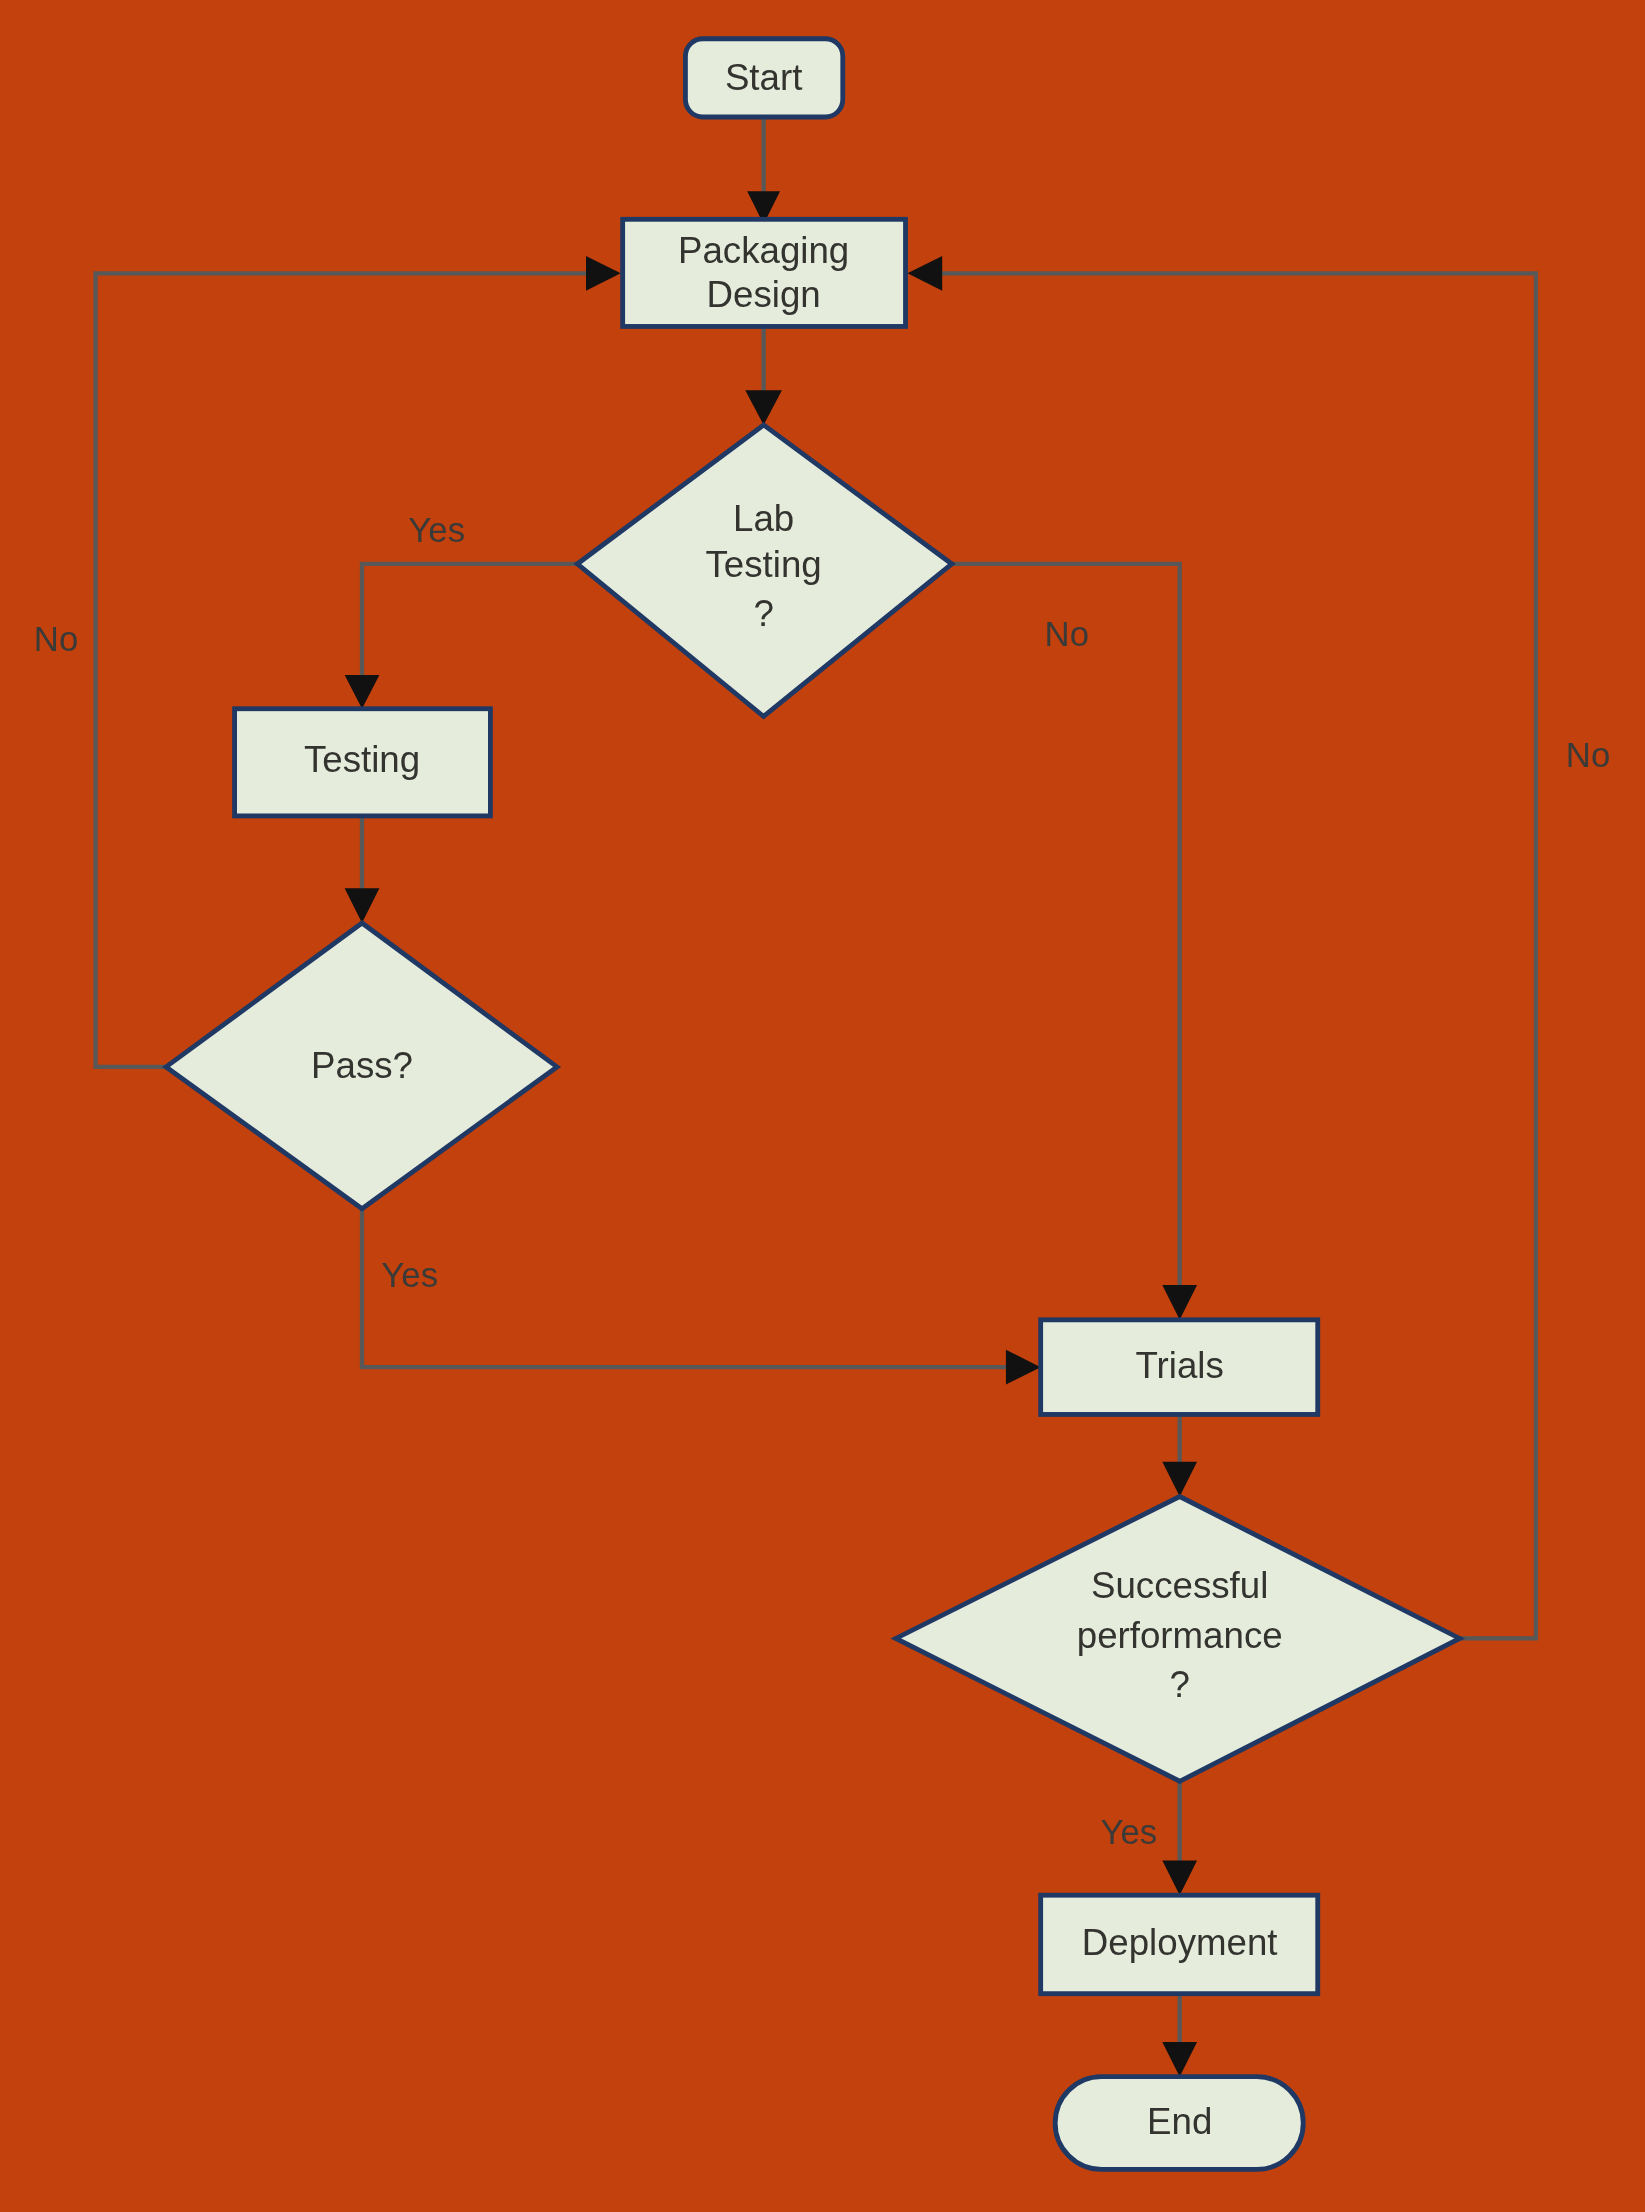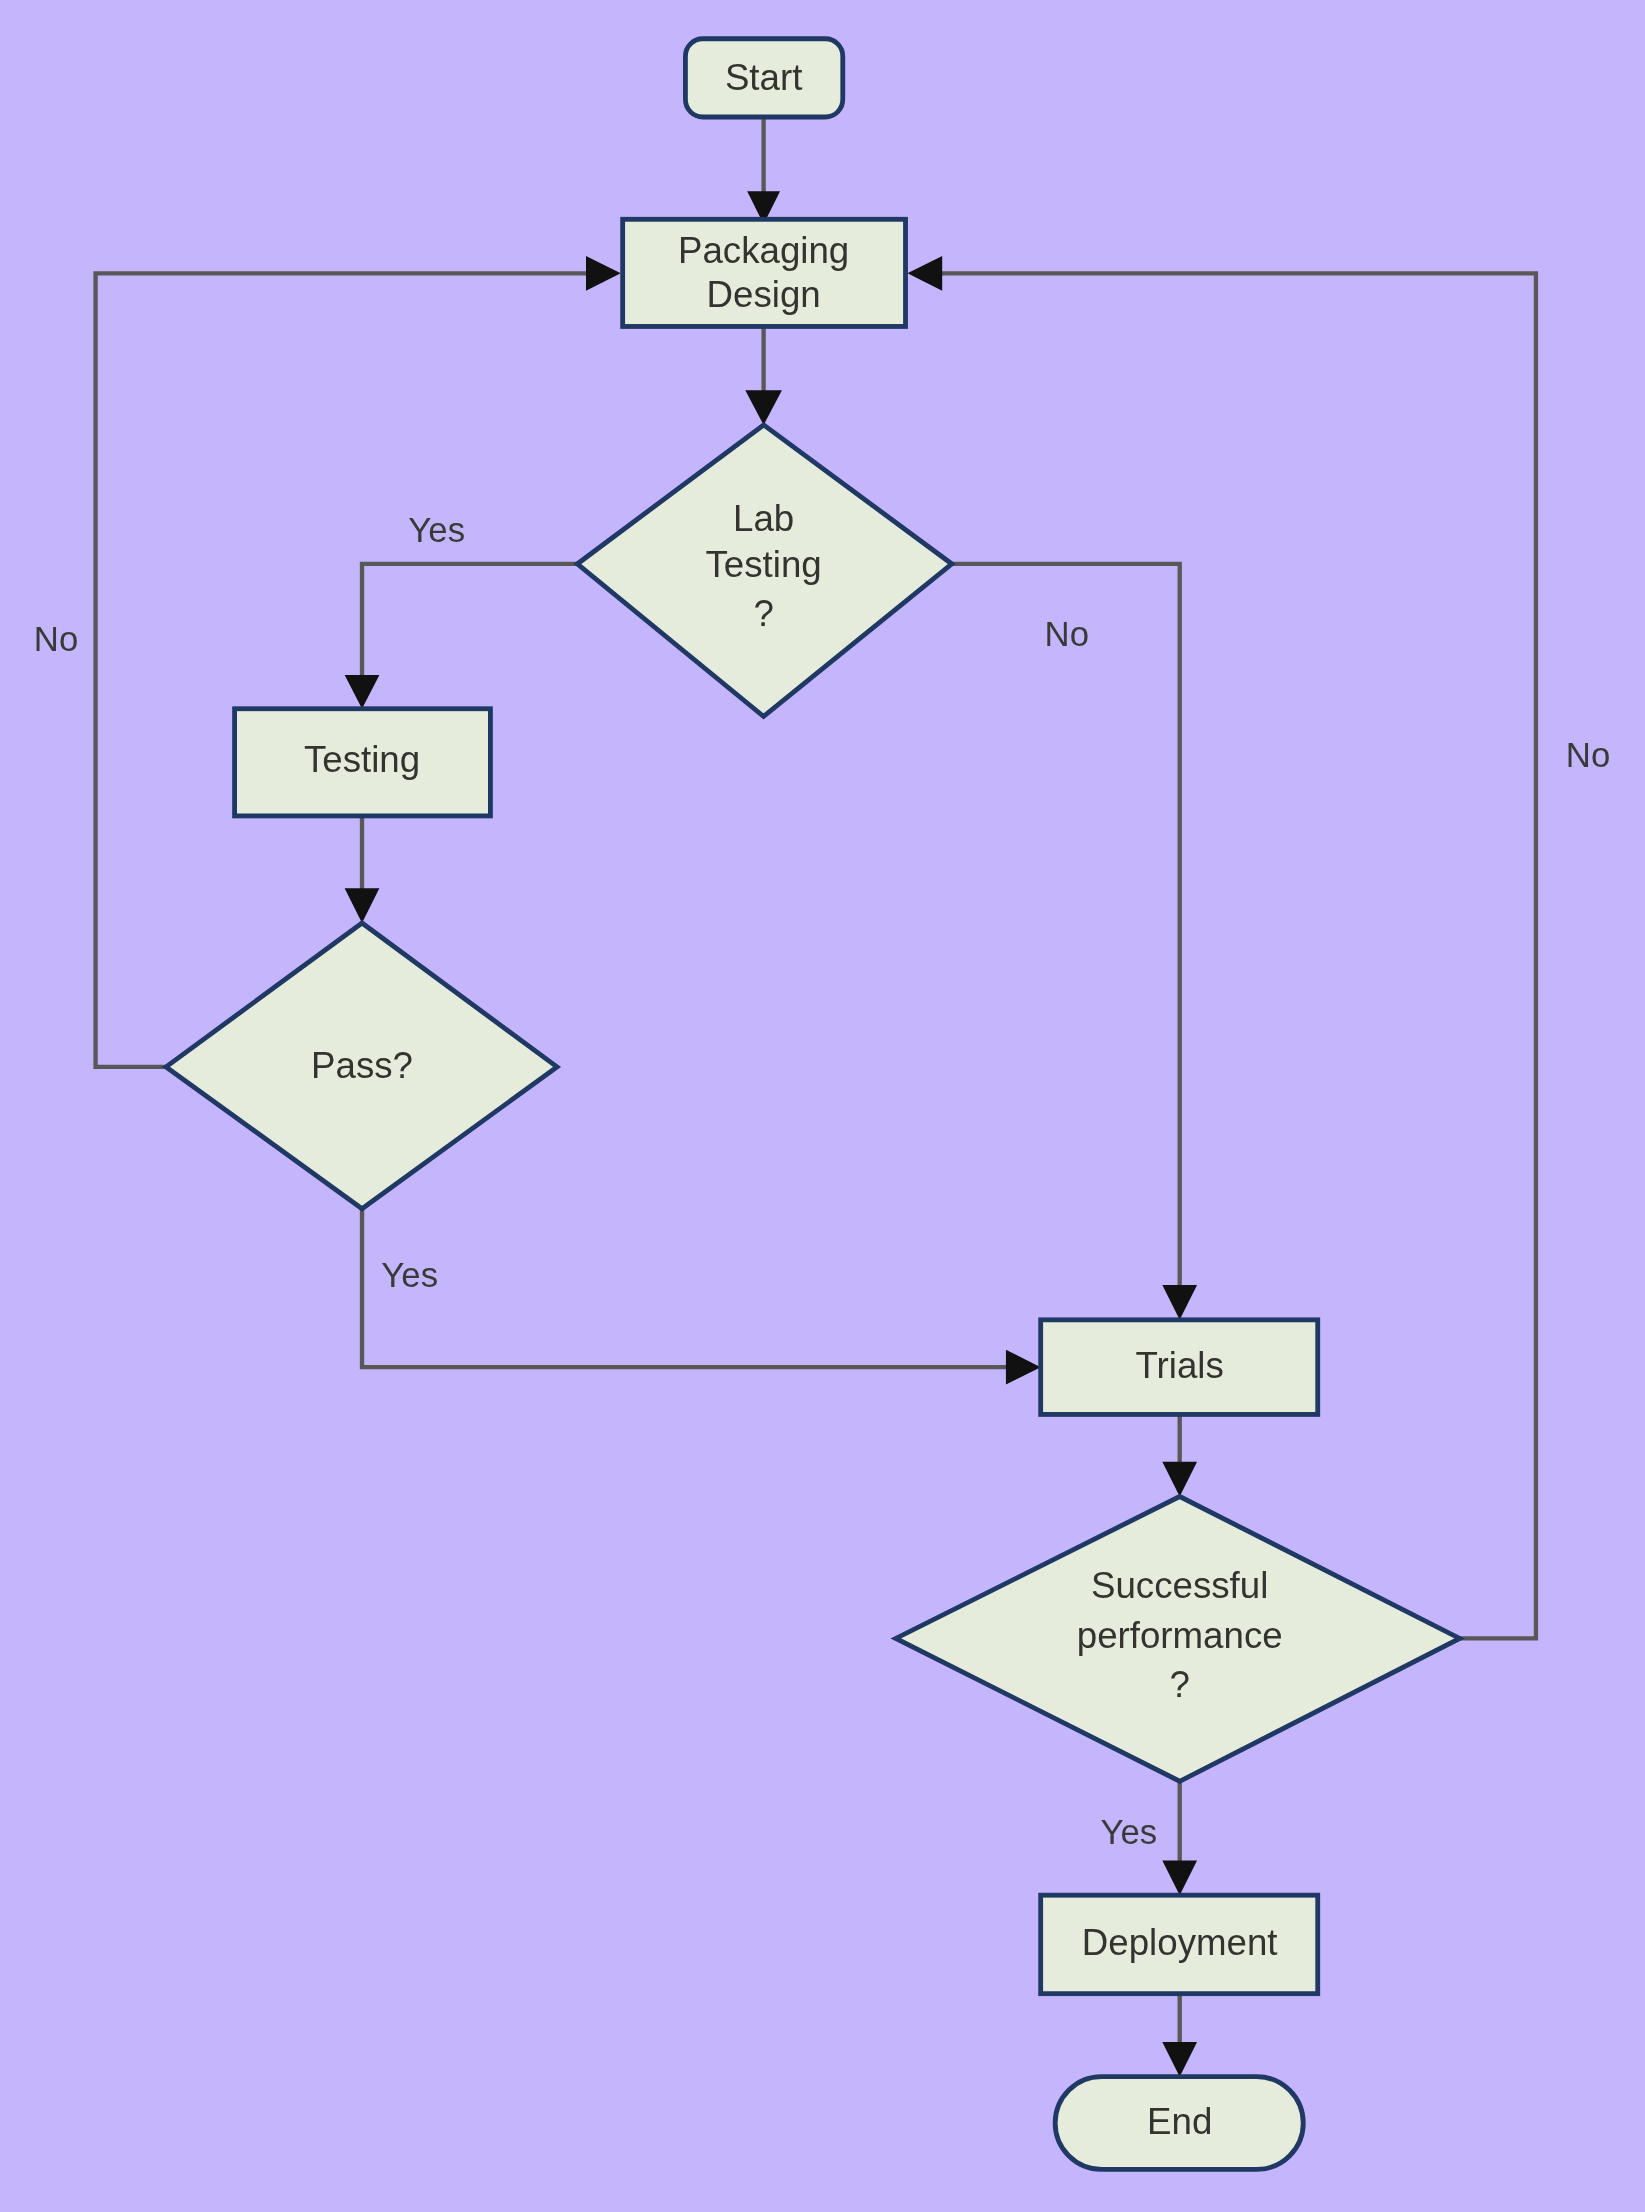--- a/index.html
+++ b/index.html
@@ -7,21 +7,21 @@
     padding: 0;
     background: #ffffff;
   }
   body {
     font-family: "Liberation Sans", sans-serif;
   }
   #canvas {
     position: relative;
     width: 1645px;
     height: 2212px;
-    background: #c4b5fd;
+    background: #c2410c;
     overflow: hidden;
   }
   #flow-svg {
     position: absolute;
     left: 0;
     top: 0;
     width: 1645px;
     height: 2212px;
   }
   .node-text {

